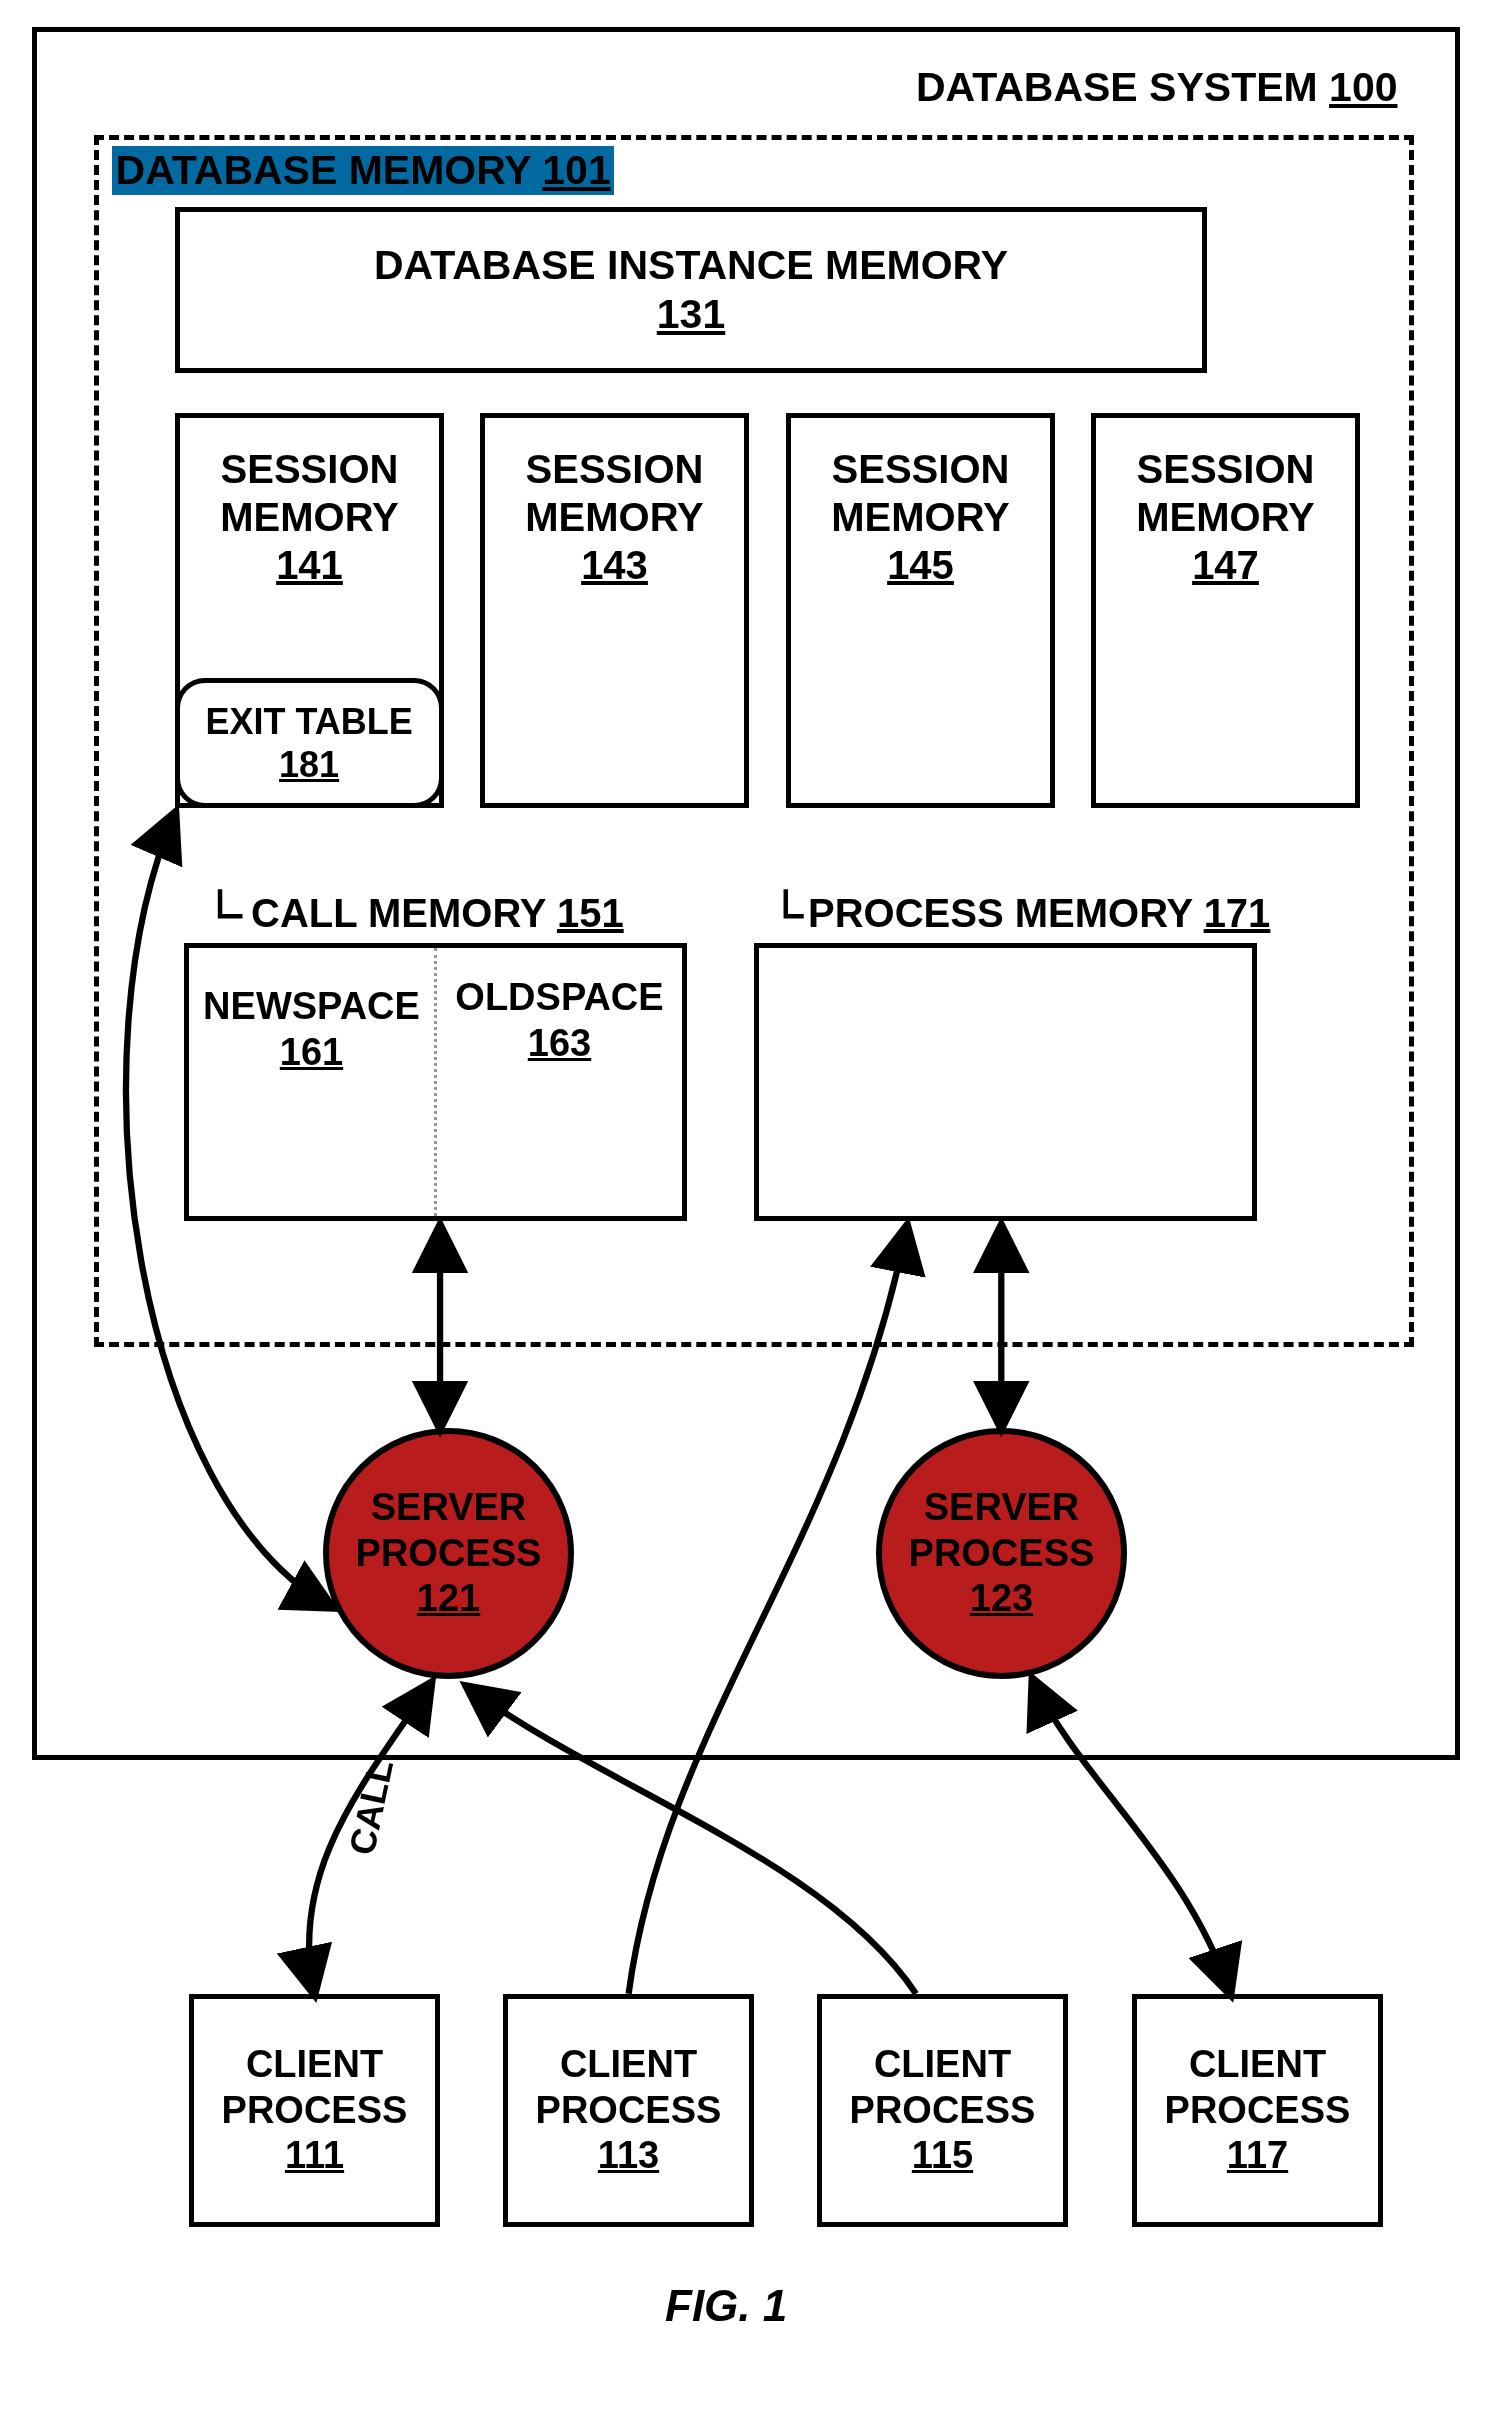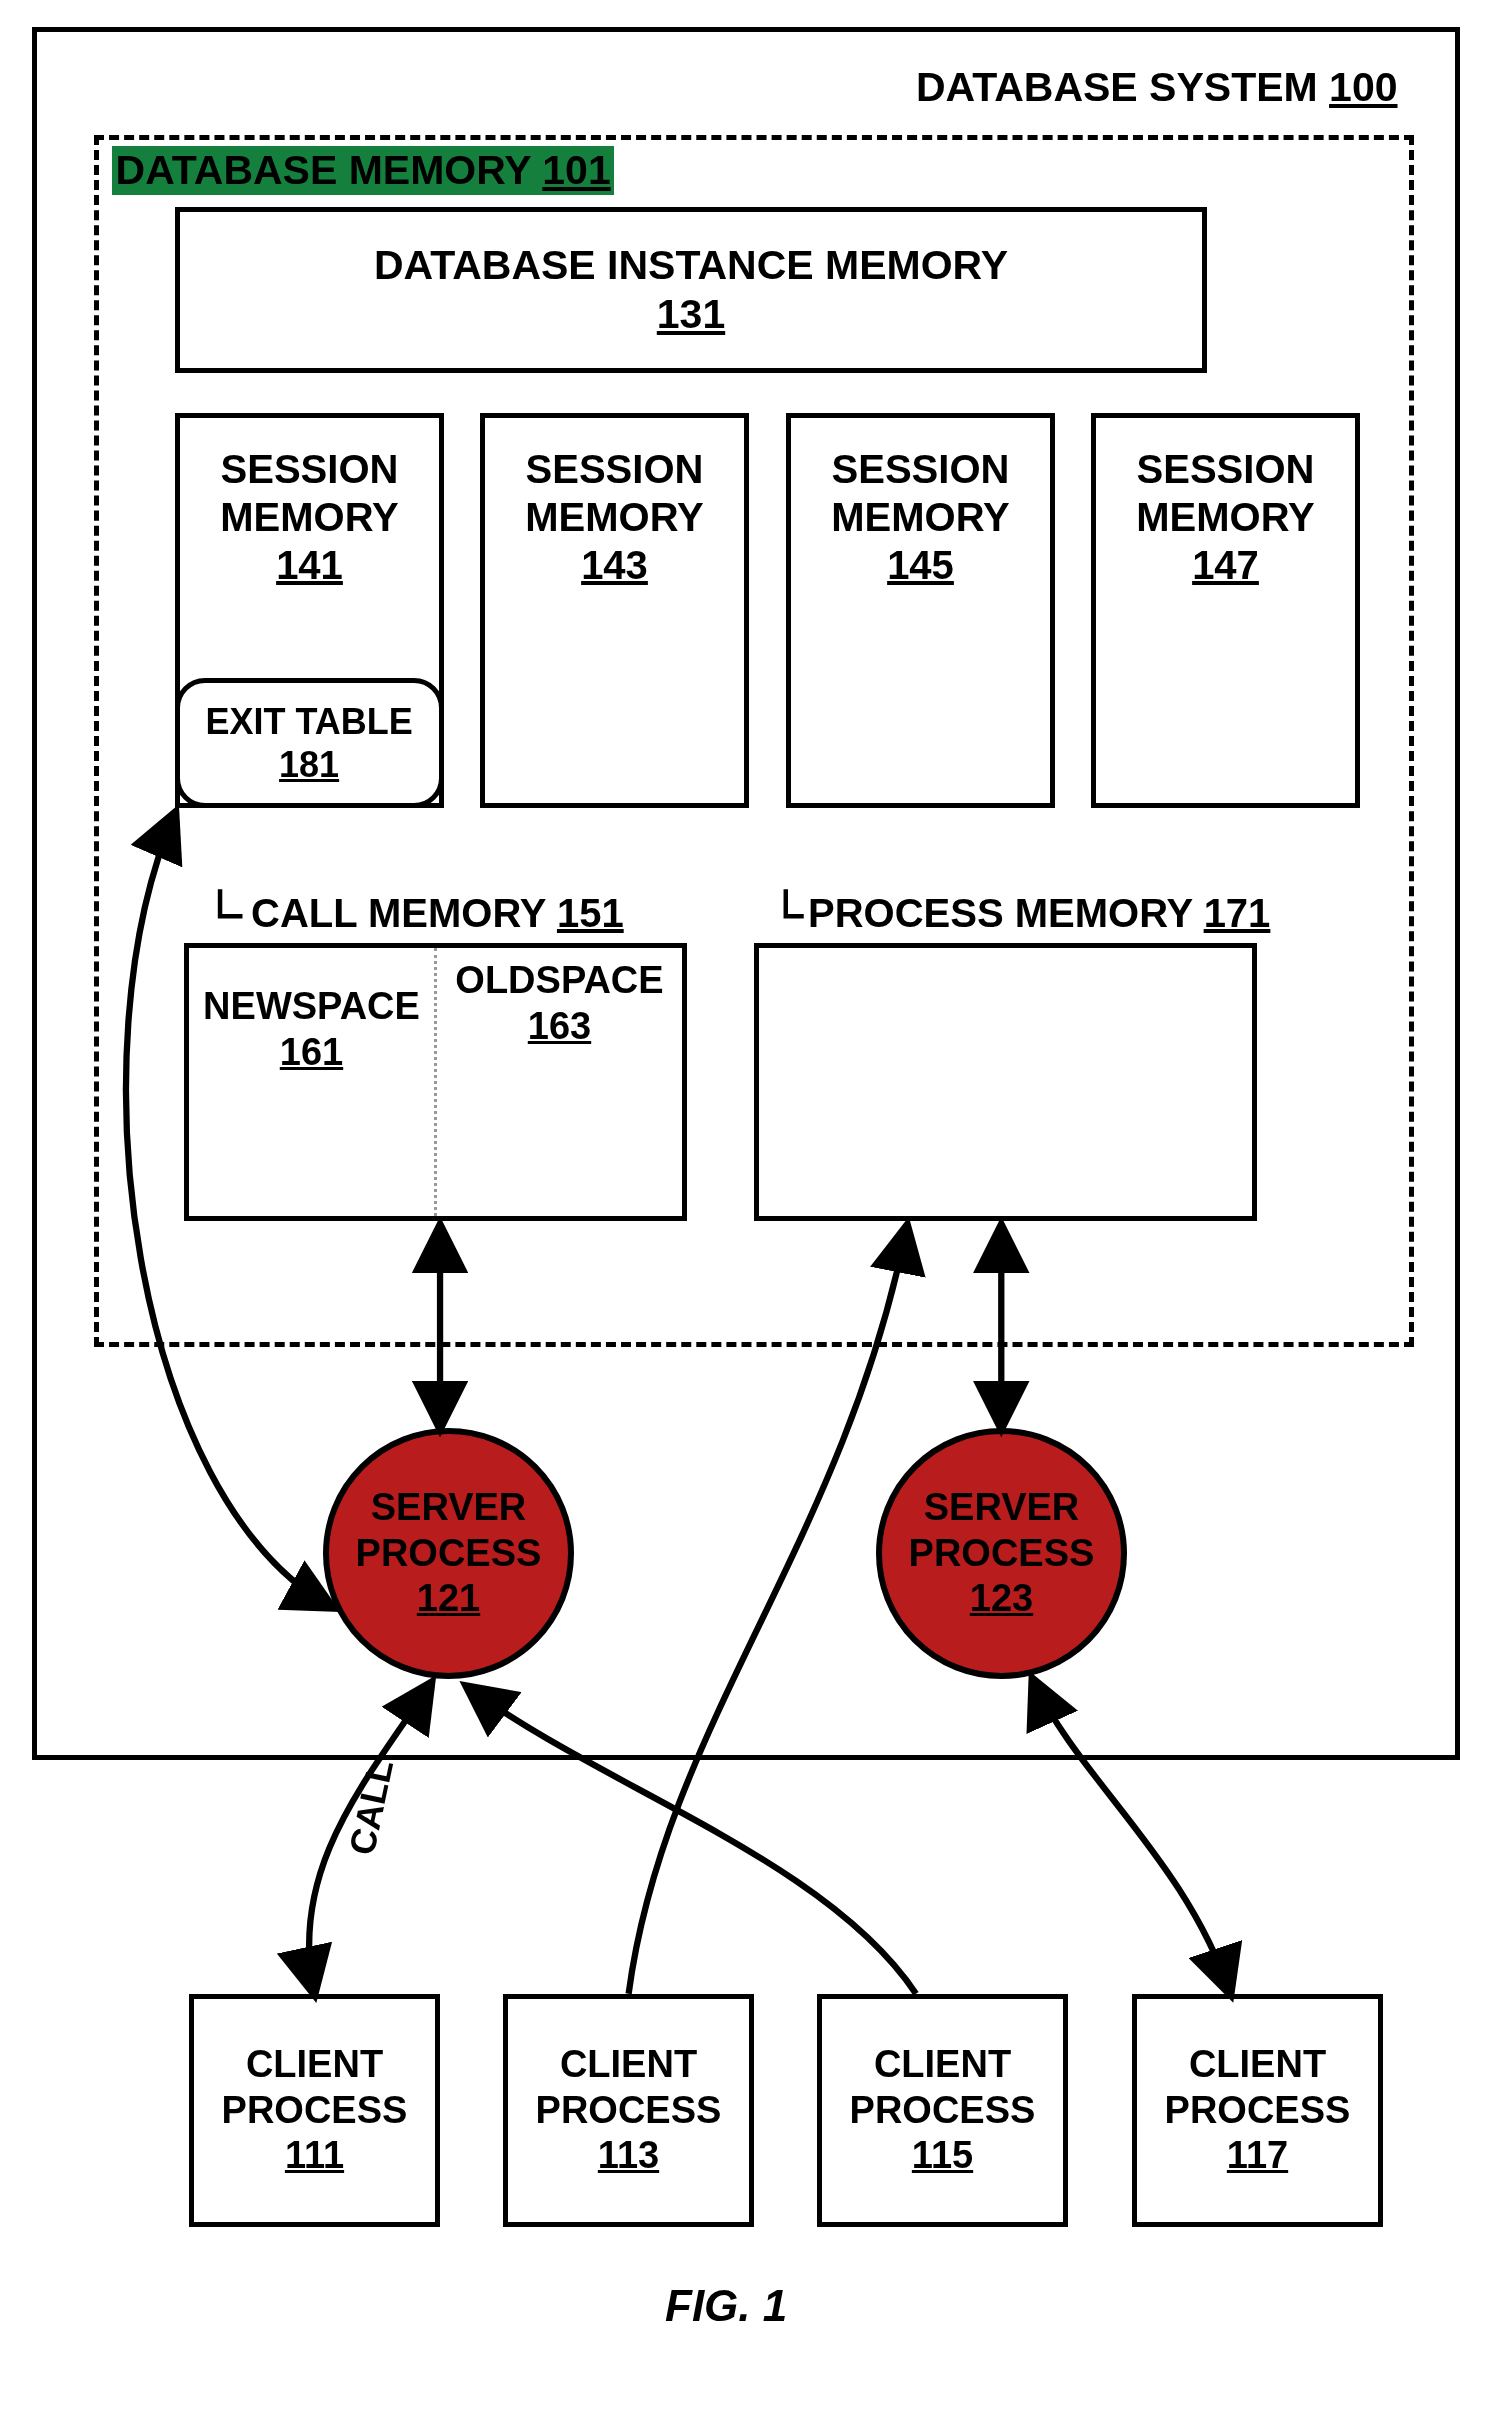--- a/index.html
+++ b/index.html
@@ -32,21 +32,21 @@
 <div class="canvas">
 
   <div class="box" style="left:13.5px; top:9px; width:1428px; height:1733px;">
   </div>
   <div class="label" style="position:absolute; left:898px; top:45px; font-size:41px;">
     <span>DATABASE SYSTEM </span><span class="num">100</span>
   </div>
 
   <div class="dashed" style="left:76px; top:117px; width:1320px; height:1212px;">
   </div>
-  <div class="label" style="position:absolute; left:94px; top:128px; font-size:41px; text-align:left; background:#15803d; padding:0 3.6px;">
+  <div class="label" style="position:absolute; left:94px; top:128px; font-size:41px; text-align:left; background:#0369a1; padding:0 3.6px;">
     <span>DATABASE MEMORY </span><span class="num">101</span>
   </div>
 
   <div class="box" style="left:157px; top:189px; width:1032px; height:166px; display:flex; align-items:center; justify-content:center;">
     <div class="label" style="font-size:41px;">
       <span>DATABASE INSTANCE MEMORY</span><br><span class="num">131</span>
     </div>
   </div>
 
   <div class="box" style="left:157px; top:395px; width:269px; height:395px;">
@@ -82,21 +82,21 @@
   <div class="label" style="position:absolute; left:233px; top:871px; font-size:40px; text-align:left;">
     <span>CALL MEMORY </span><span class="num">151</span>
   </div>
 
   <div class="box" style="left:166px; top:925px; width:503px; height:278px; display:flex;">
     <div style="flex:1; border-right:3.6px dotted #999; display:flex; align-items:flex-start; justify-content:center; padding-top:36px;">
       <div class="label" style="font-size:38px;">
         <span>NEWSPACE</span><br><span class="num">161</span>
       </div>
     </div>
-    <div style="flex:1; display:flex; align-items:flex-start; justify-content:center; padding-top:10px;">
+    <div style="flex:1; display:flex; align-items:flex-start; justify-content:center; padding-top:27px;">
       <div class="label" style="font-size:38px;">
         <span>OLDSPACE</span><br><span class="num">163</span>
       </div>
     </div>
   </div>
 
   <div class="label" style="position:absolute; left:790px; top:871px; font-size:40px; text-align:left;">
     <span>PROCESS MEMORY </span><span class="num">171</span>
   </div>
   <div class="box" style="left:736px; top:925px; width:503px; height:278px;">

